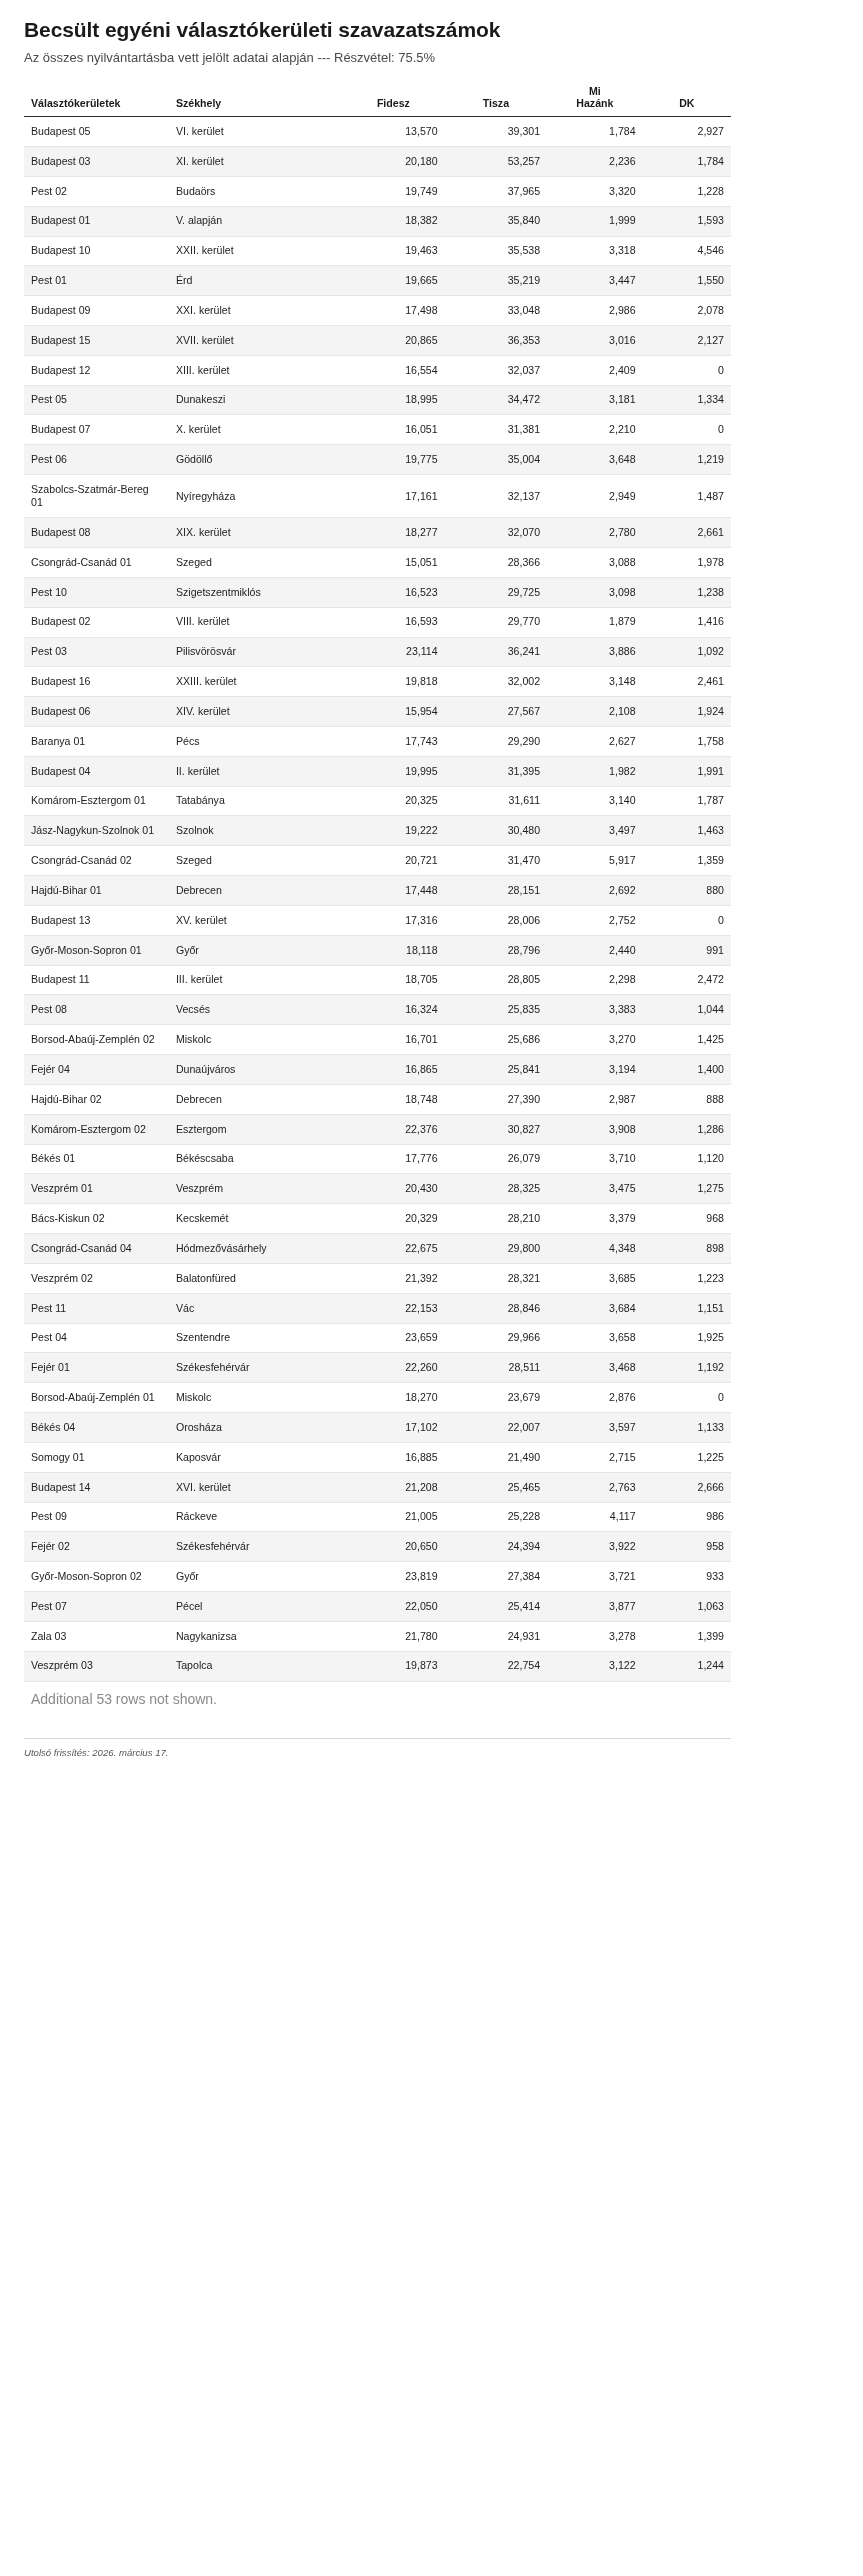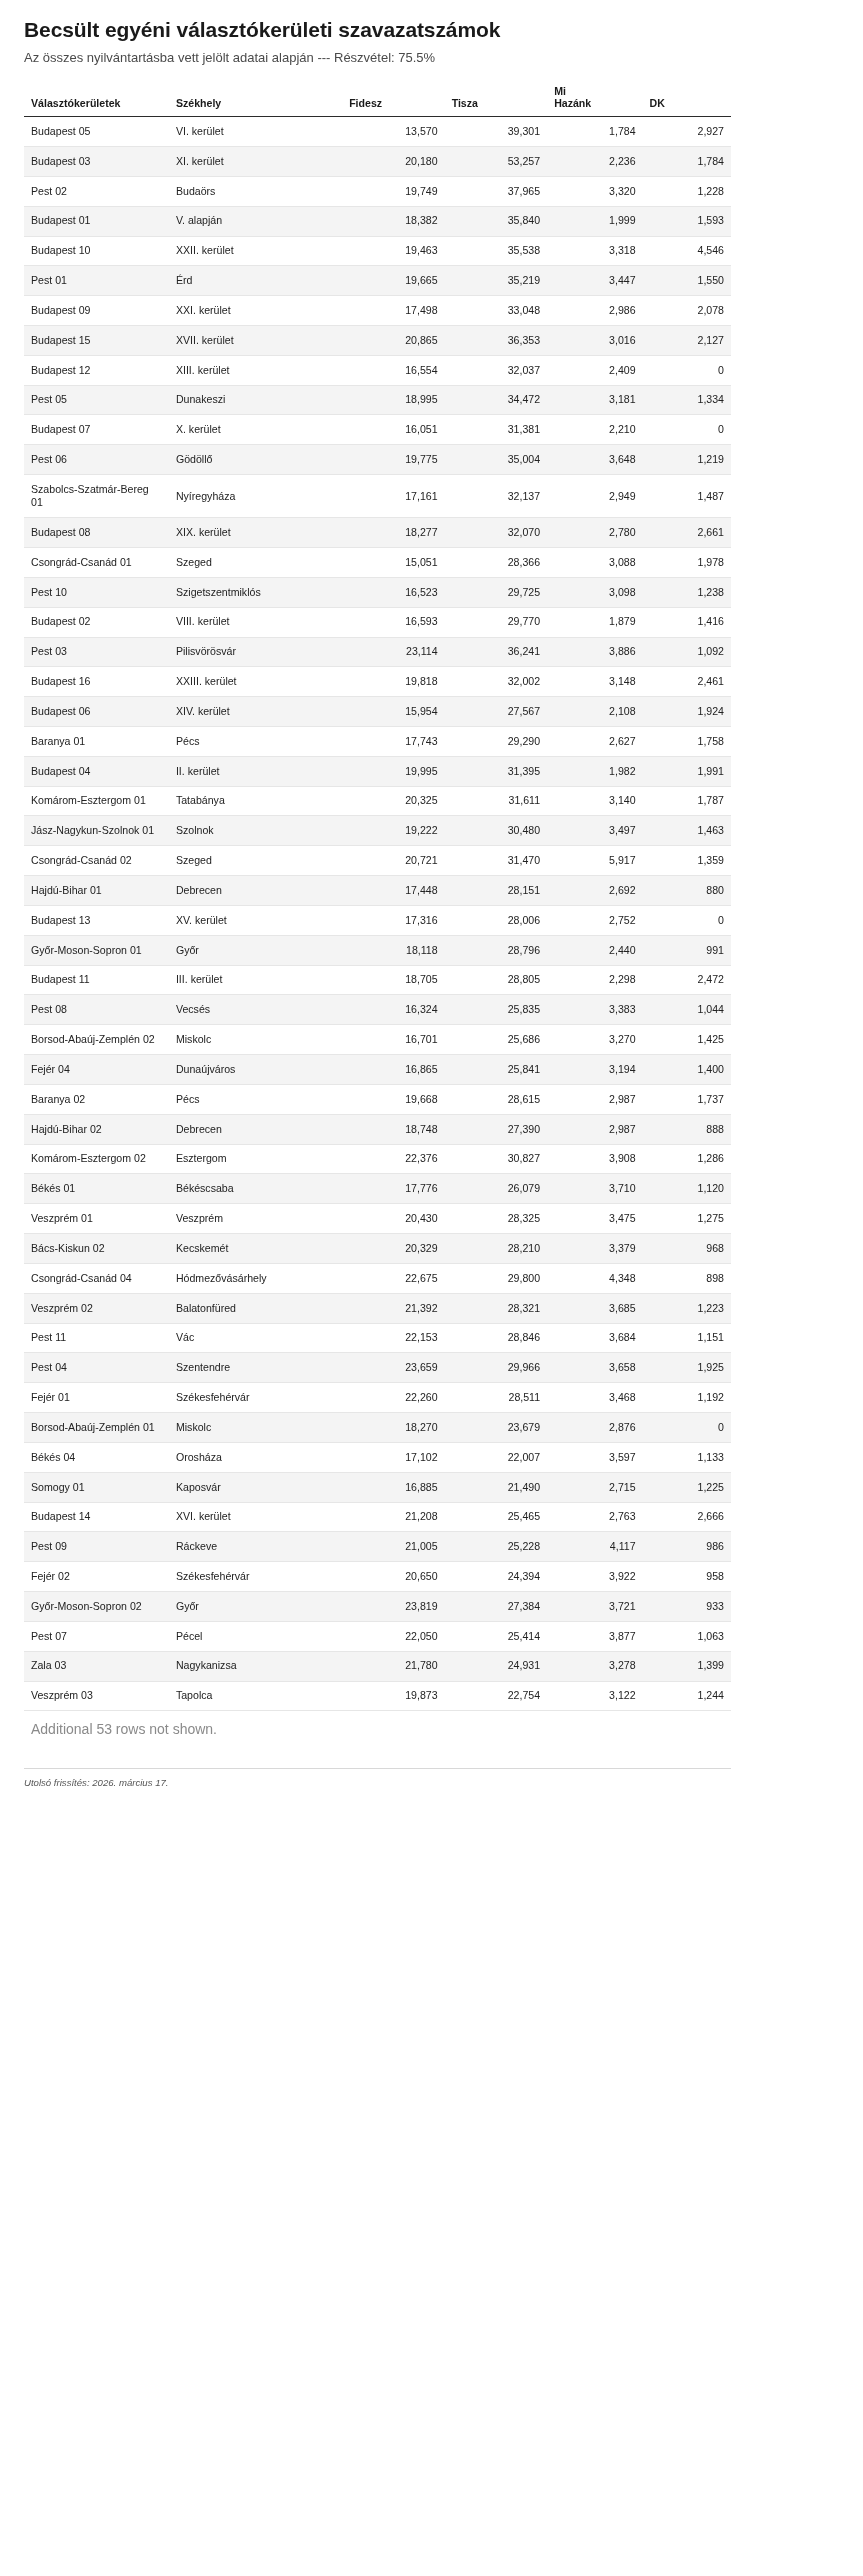--- a/index.html
+++ b/index.html
@@ -44,21 +44,21 @@
     vertical-align: bottom;
     padding: 0 7px 6.4px 7px;
     border-bottom: 1.1px solid #2b2b2b;
     white-space: pre-line;
     line-height: 1.18;
   }
   table.data thead th.left {
     text-align: left;
   }
   table.data thead th.right {
-    text-align: left;
+    text-align: center;
   }
   table.data tbody td {
     padding: 7.8px 7px;
     border-bottom: 0.7px solid #e6e6e6;
     color: #222222;
     line-height: 1.25;
   }
   table.data tbody tr:nth-child(even) {
     background: #f4f4f4;
   }
@@ -375,28 +375,20 @@
         </tr>
         <tr>
           <td class="left">Fejér 04</td>
           <td class="left">Dunaújváros</td>
           <td class="right">16,865</td>
           <td class="right">25,841</td>
           <td class="right">3,194</td>
           <td class="right">1,400</td>
         </tr>
         <tr>
-          <td class="left">Baranya 02</td>
-          <td class="left">Pécs</td>
-          <td class="right">19,668</td>
-          <td class="right">28,615</td>
-          <td class="right">2,987</td>
-          <td class="right">1,737</td>
-        </tr>
-        <tr>
           <td class="left">Hajdú-Bihar 02</td>
           <td class="left">Debrecen</td>
           <td class="right">18,748</td>
           <td class="right">27,390</td>
           <td class="right">2,987</td>
           <td class="right">888</td>
         </tr>
         <tr>
           <td class="left">Komárom-Esztergom 02</td>
           <td class="left">Esztergom</td>

